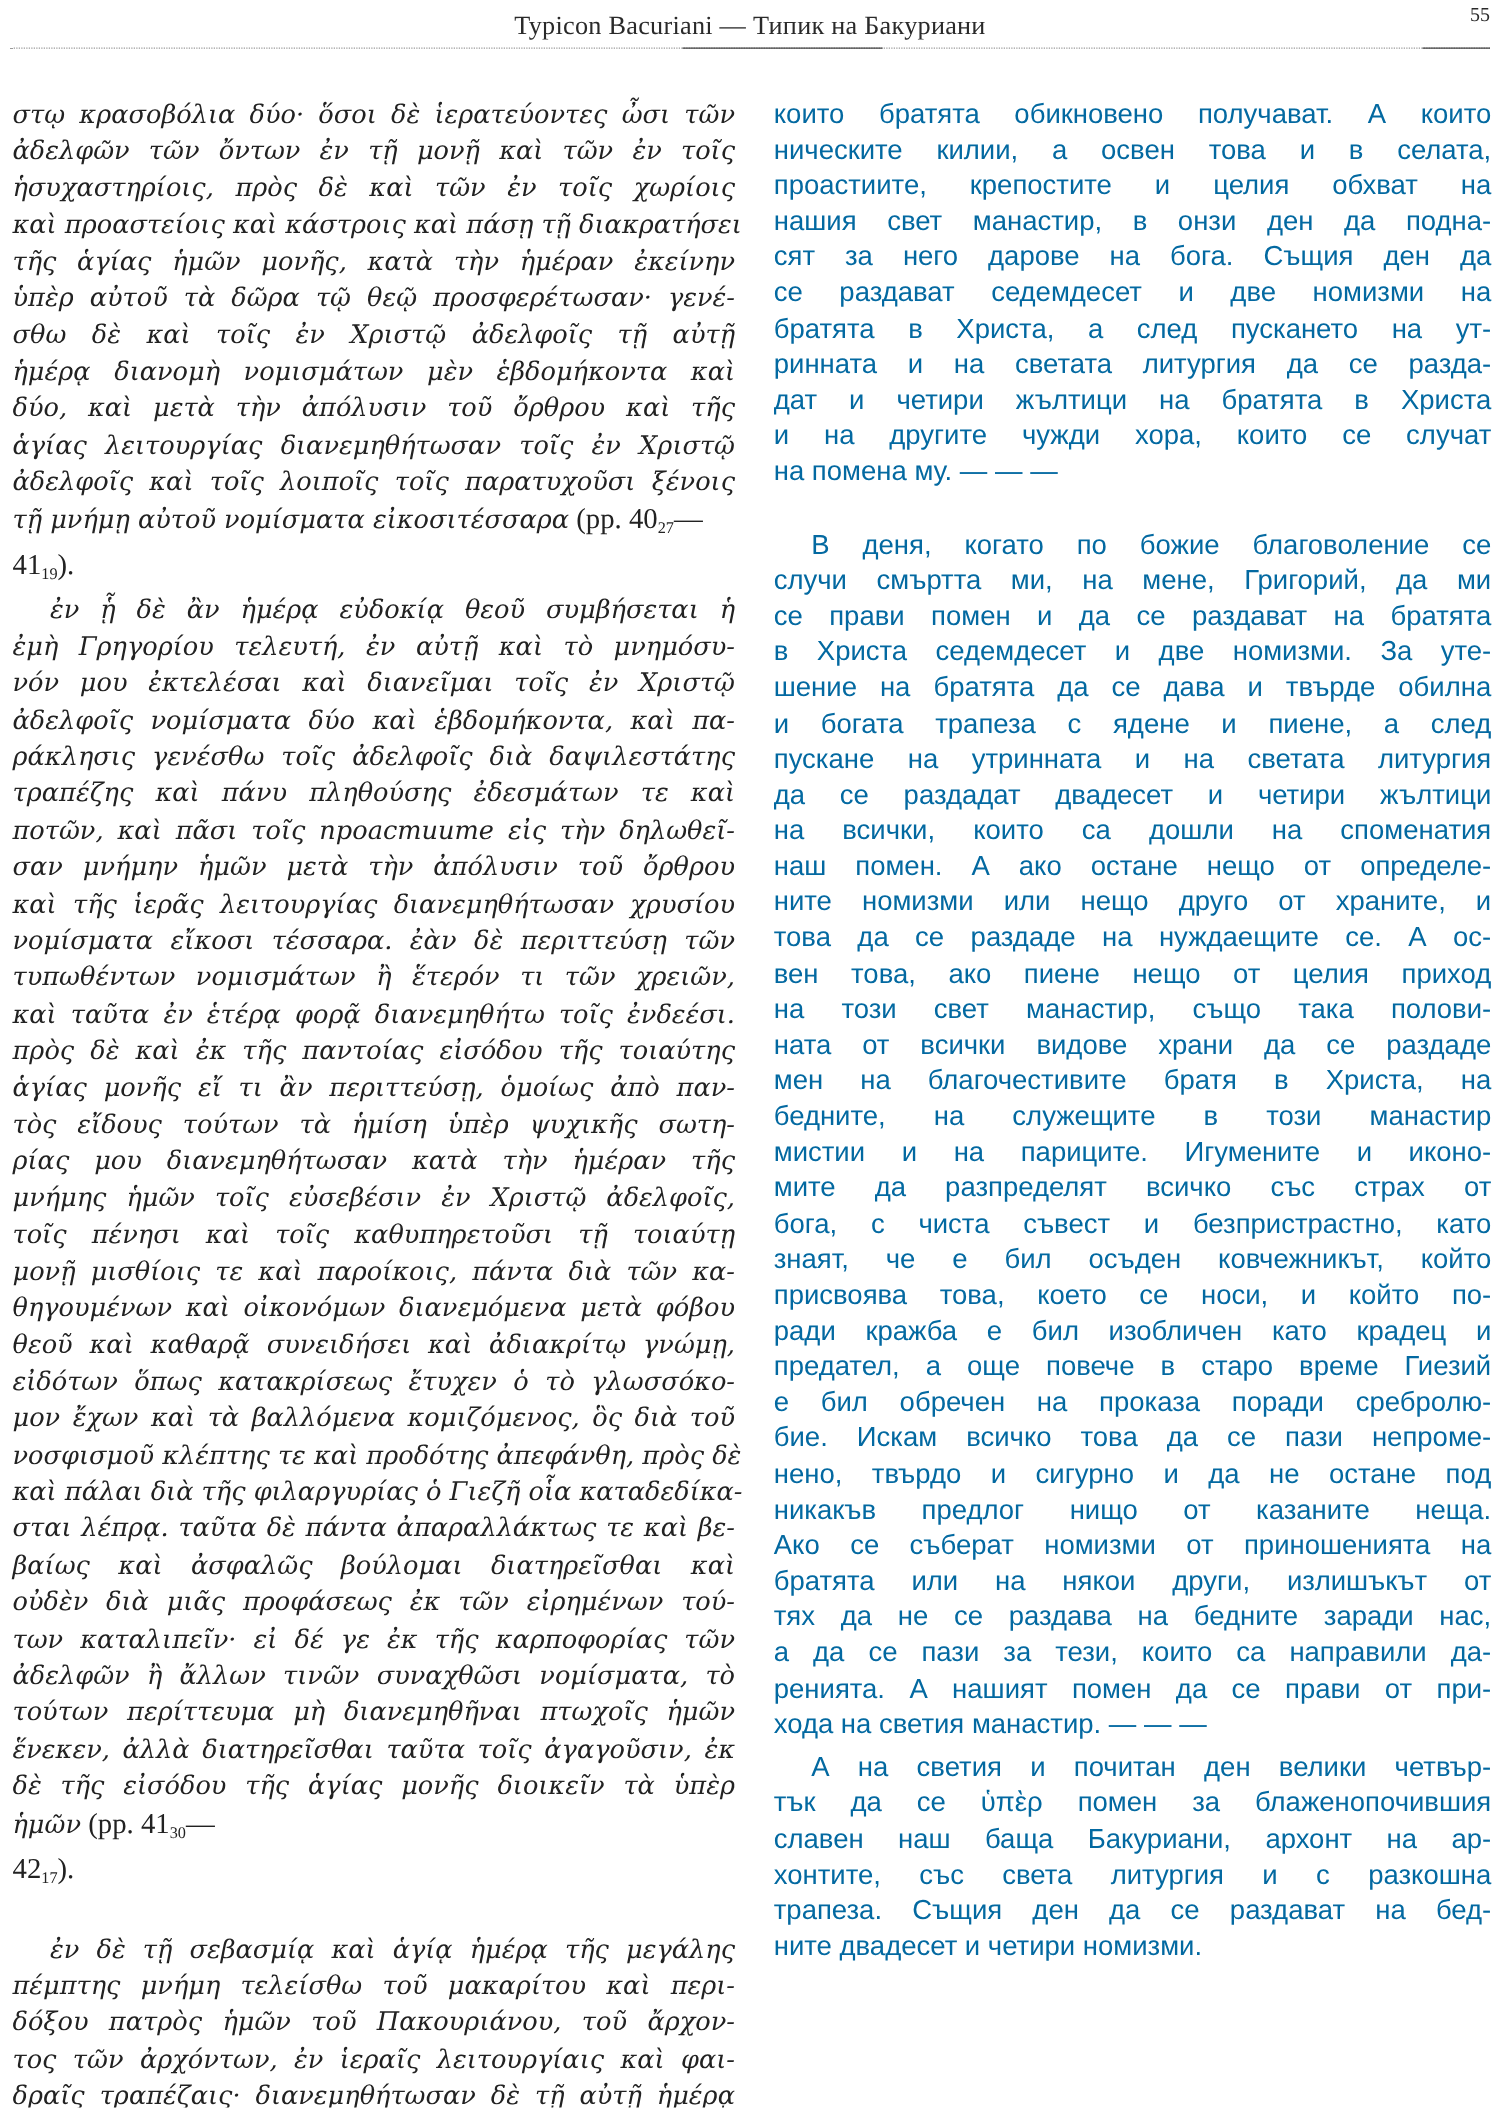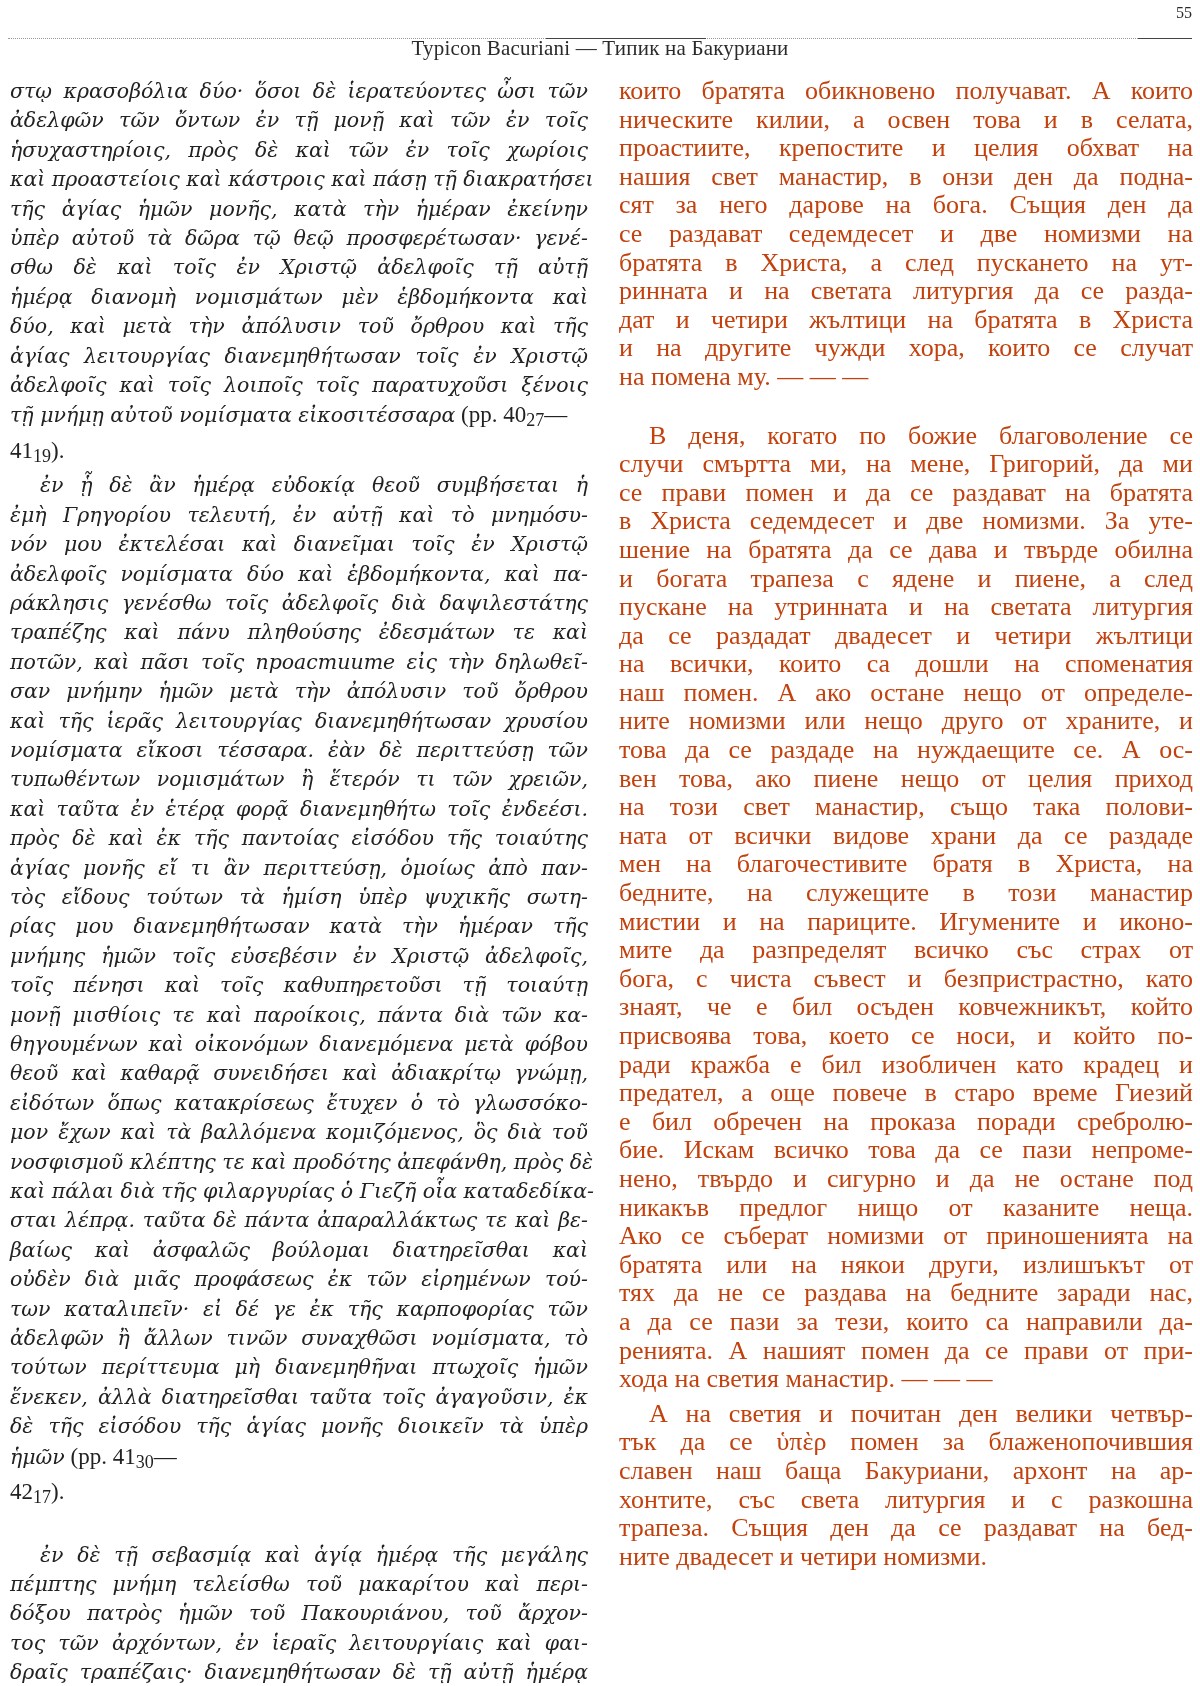--- a/index.html
+++ b/index.html
@@ -3,47 +3,47 @@
   <meta charset="utf-8">
   <style>
     html, body { margin: 0; padding: 0; background: #ffffff; }
     body { width: 1200px; height: 1686px; position: relative; overflow: hidden; color: #1a1a1a; }
     .page { position: absolute; left: 0; top: 0; width: 1200px; height: 1686px; }
 
     .running-head {
       position: absolute; left: 0; top: 2px; width: 1200px; height: 36px;
       font-family: "Liberation Serif", serif; font-size: 21px; color: #2a2a2a;
     }
-    .running-head .title { position: absolute; left: 0; right: 0; top: 6px; text-align: center; letter-spacing: 0.2px; margin-top: 28px; }
+    .running-head .title { position: absolute; left: 0; right: 0; top: 6px; text-align: center; letter-spacing: 0.2px; }
     .running-head .pageno { position: absolute; right: 8px; top: 2px; font-size: 16px; margin-left: 32px; }
 
     .head-rule {
       position: absolute; left: 8px; top: 38px; width: 1184px; height: 0;
       border-top: 1px dotted #9a9a9a;
     }
     .head-rule .solid1 { position: absolute; left: 538px; top: -1px; width: 160px; border-top: 1px solid #444; }
     .head-rule .solid2 { position: absolute; left: 1130px; top: -1px; width: 54px; border-top: 1px solid #444; }
 
     .col { position: absolute; top: 77px; }
     .col-greek {
       left: 10px; width: 578px;
       font-family: "DejaVu Serif", serif; font-style: italic;
       font-size: 20.5px; line-height: 29.4px; color: #222;
       text-align: justify;
     }
     .col-bg {
       left: 619px; width: 574px;
-      font-family: Liberation Serif, serif;
-      font-size: 26px; line-height: 28.6px; color: #c2410c;
+      font-family: Liberation Sans, sans-serif;
+      font-size: 22px; line-height: 28.6px; color: #0369a1;
       text-align: justify;
     }
 
     .para { margin: 0; text-align: justify; text-align-last: left; }
     .ref { font-style: normal; font-family: "Liberation Serif", serif; font-size: 23px; }
-    .ref sub { font-size: 18px; vertical-align: -4px; }
+    .ref sub { font-size: 13px; vertical-align: -4px; }
     .gap-g1 { height: 0; }
     .gap-g2 { height: 28px; }
     .gap-b1 { height: 30px; }
     .gap-b2 { height: 6px; }
 
     .line { display: block; white-space: nowrap; text-align: justify; text-align-last: justify; }
     .line.last { text-align-last: left; }
   </style>
 </head>
 <body>

